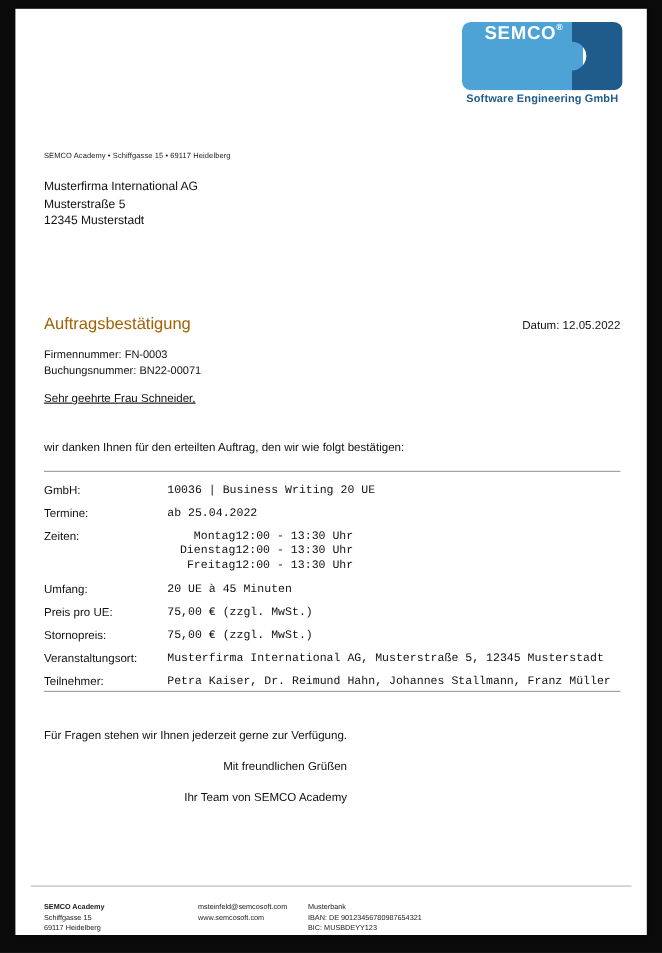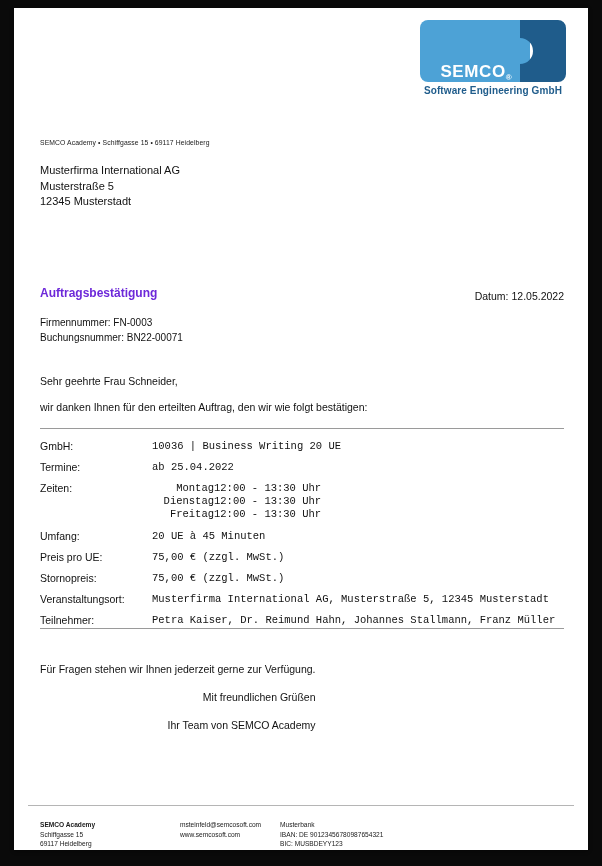--- a/index.html
+++ b/index.html
@@ -43,21 +43,21 @@
     width: 146px;
     height: 62px;
   }
   .logo-mark svg { display: block; }
   .logo-word {
     position: absolute;
     left: 0; top: 0;
     width: 112px;
     height: 62px;
     display: flex;
-    align-items: flex-end;
+    align-items: flex-start;
     justify-content: center;
     color: #ffffff;
     font-weight: bold;
     font-size: 17px;
     letter-spacing: 0.6px;
   }
   .logo-word sup {
     font-size: 8px;
     vertical-align: super;
     letter-spacing: 0;
@@ -93,46 +93,47 @@
     font-size: 11px;
     line-height: 15.5px;
     color: #111111;
   }
   .recipient div { white-space: nowrap; }
 
   .doc-title {
     position: absolute;
     top: 278px;
     left: 0;
-    font-size: 12px;
-    font-weight: bold;
-    color: #6d28d9;
+    font-size: 15px;
+    font-weight: normal;
+    color: #a16207;
   }
   .doc-date {
     position: absolute;
     top: 282px;
     right: 0;
     font-size: 10.5px;
     color: #111111;
   }
   .doc-refs {
     position: absolute;
     top: 308px;
     left: 0;
     font-size: 10px;
     line-height: 14.5px;
     color: #111111;
   }
 
   .salutation {
     position: absolute;
-    top: 367px;
-    left: 0;
-    font-size: 10.5px;
-    color: #111111;
+    top: 348px;
+    left: 0;
+    font-size: 10.5px;
+    color: #111111;
+    text-decoration: underline;
   }
   .intro {
     position: absolute;
     top: 393px;
     left: 0;
     font-size: 10.5px;
     color: #111111;
   }
 
   

